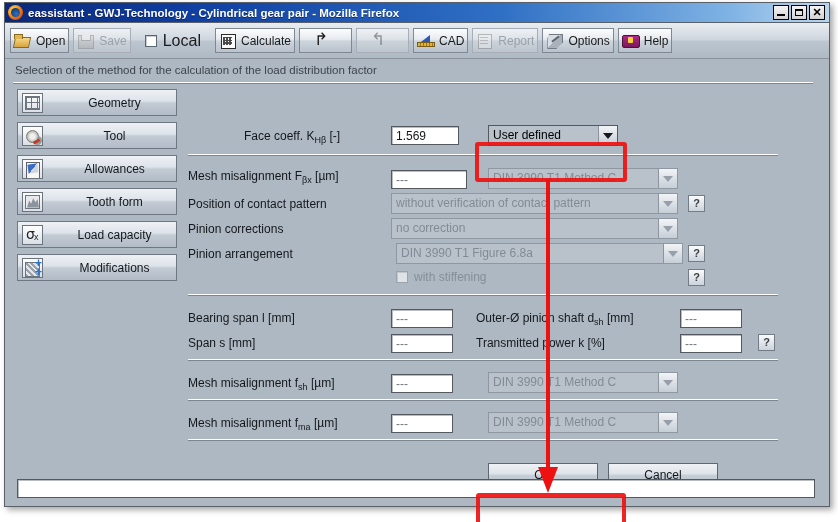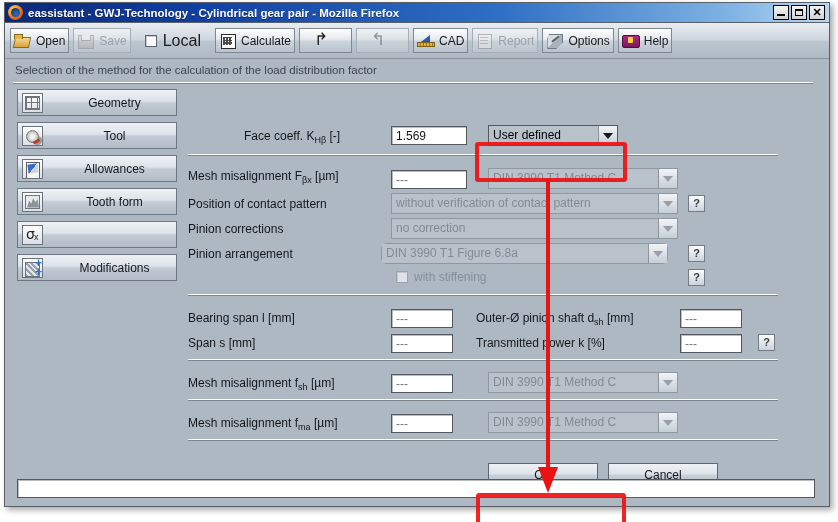--- a/index.html
+++ b/index.html
@@ -426,33 +426,34 @@
       <div class="side-btn">
         <span class="side-ico sico-allow"></span>
         <span class="side-label">Allowances</span>
       </div>
       <div class="side-btn">
         <span class="side-ico sico-tooth"></span>
         <span class="side-label">Tooth form</span>
       </div>
       <div class="side-btn">
         <span class="side-ico sico-load"></span>
+        <span class="side-label">Load capacity</span>
       </div>
       <div class="side-btn">
         <span class="side-ico sico-mod"></span>
         <span class="side-label">Modifications</span>
       </div>
     </div>
 
     <div id="form">
 
       <div class="lbl" style="left:14px; top:40px;margin-left:42px;">
         <span>Face coeff. K</span><span class="sub">Hβ</span>&nbsp;<span>[-]</span>
       </div>
-      <div class="txtfield" style="left:203px; top:37px; width:76px;">1.569</div>
+      <div class="txtfield" style="left:203px; top:37px; width:68px;">1.569</div>
       <div class="combo" style="left:300px; top:36px; width:130px;">
         <span class="cval">User defined</span>
         <span class="carrow">
             <i></i>
           </span>
       </div>
 
       <div class="hr" style="left:0px; top:65px; width:590px;"></div>
 
       <div class="lbl" style="left:0px; top:80px;">
@@ -477,21 +478,21 @@
 
       <div class="lbl" style="left:0px; top:133px;">Pinion corrections</div>
       <div class="combo disabled" style="left:203px; top:129px; width:287px;">
         <span class="cval">no correction</span>
         <span class="carrow">
             <i></i>
           </span>
       </div>
 
       <div class="lbl" style="left:0px; top:158px;">Pinion arrangement</div>
-      <div class="combo disabled" style="left:193px; top:154px; width:287px;border-radius:6px;">
+      <div class="combo disabled" style="left:208px; top:154px; width:287px;">
         <span class="cval">DIN 3990 T1 Figure 6.8a</span>
         <span class="carrow">
             <i></i>
           </span>
       </div>
       <div class="helpbtn" style="left:500px; top:156px;">?</div>
 
       <div class="chk-dis" style="left:208px; top:181px;">
         <span class="box"></span>
         <span class="t">with stiffening</span>

